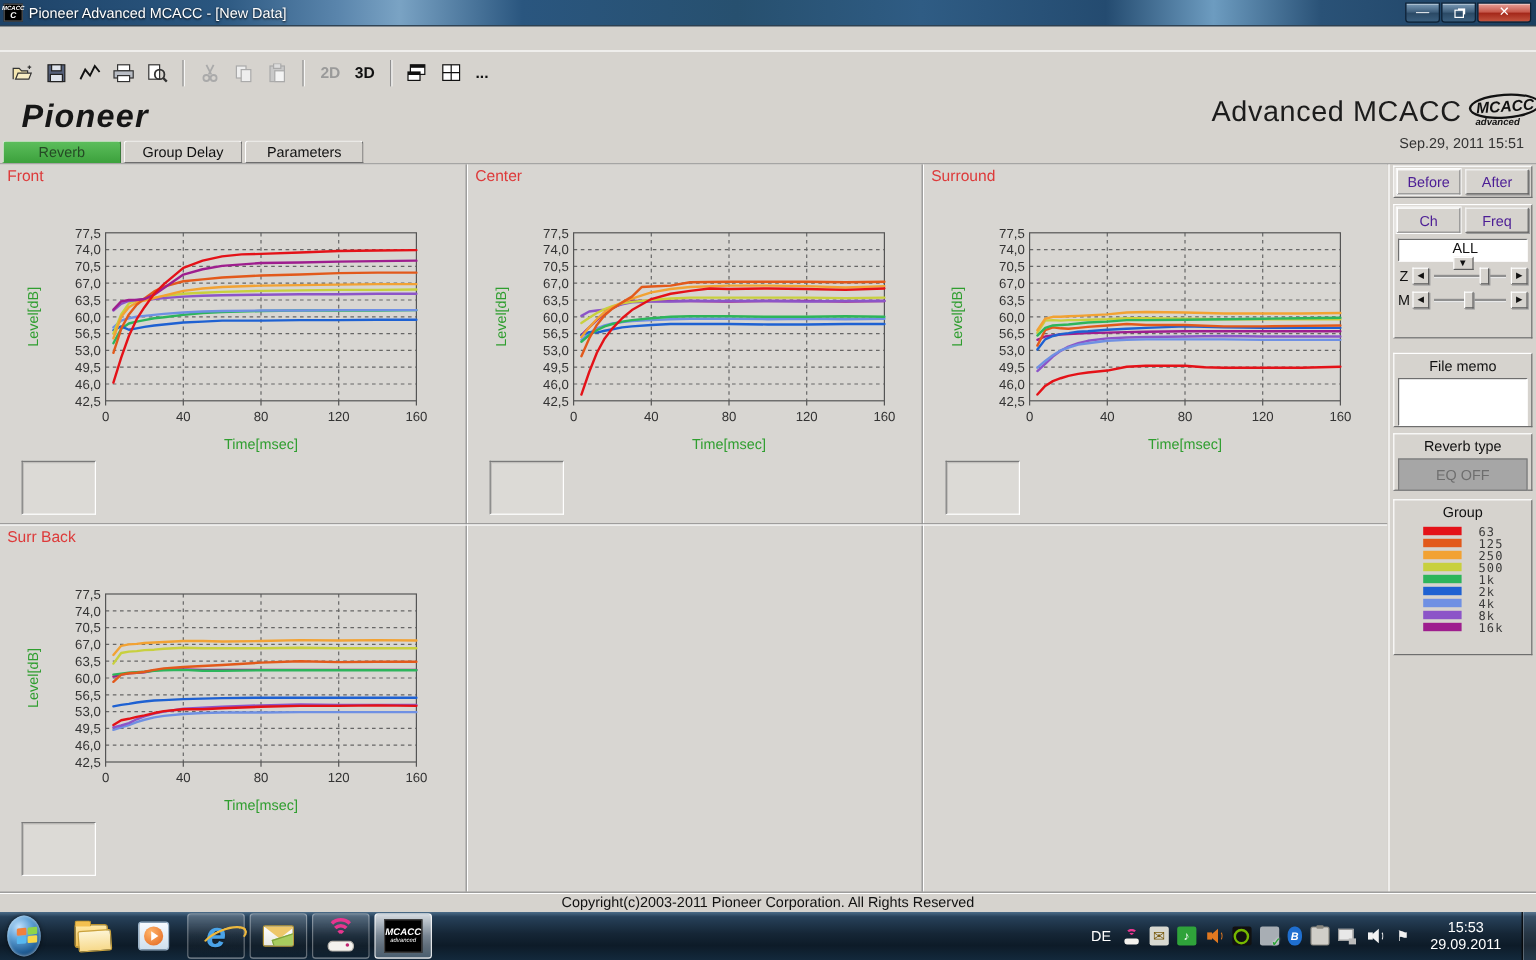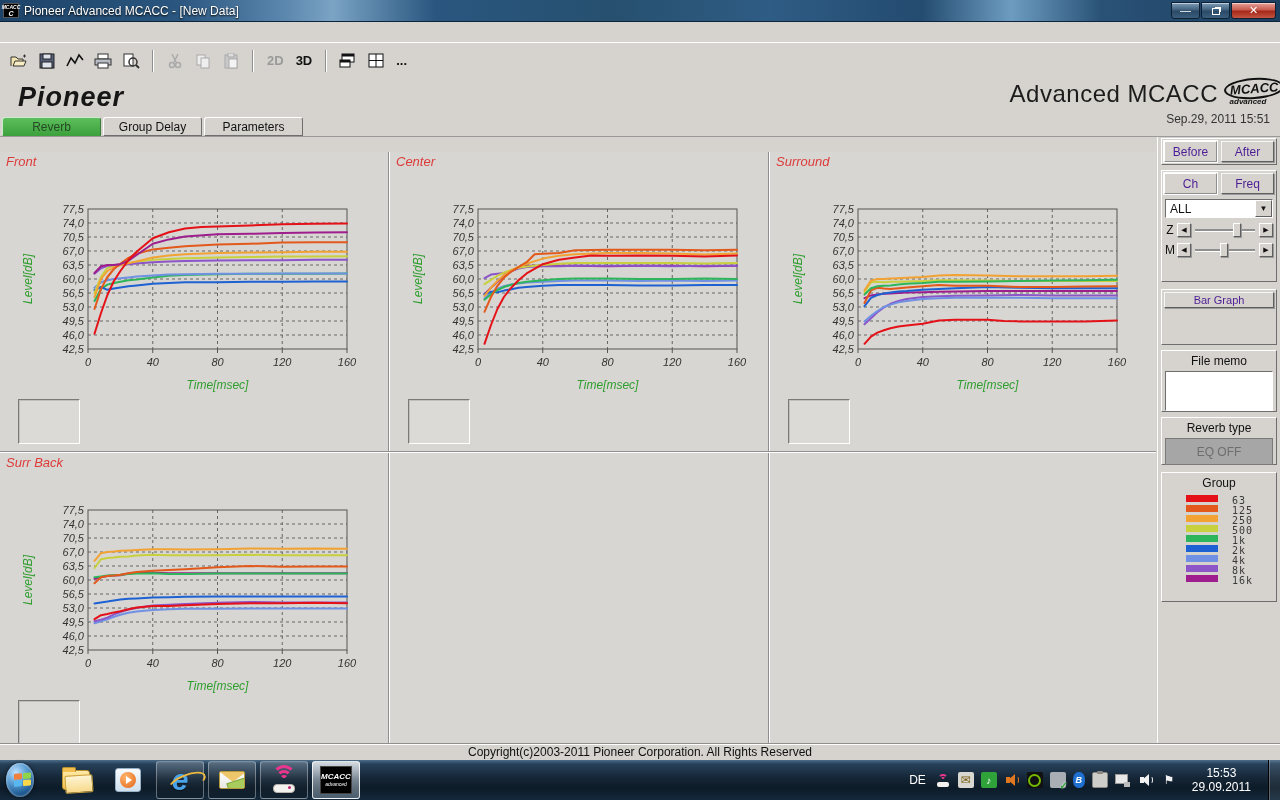--- a/index.html
+++ b/index.html
@@ -56,21 +56,21 @@
   .datetime { position:absolute; right:10px; top:112px; font-size:12px; color:#333; }
 
   
   .tabs { position:absolute; left:2px; top:117px; height:19px; display:flex; gap:2px; }
   .tab { width:99px; height:19px; display:flex; align-items:center; justify-content:center; font-size:12px;
     background:#d6d3ce; border:1px solid; border-color:#fff #6e6e6e #6e6e6e #fff; border-radius:3px 3px 0 0; color:#111; }
   .tab.active { background:linear-gradient(#5cbe5c,#3da23d); color:#254a25; border-color:#cfe9cf #3a7a3a #3da23d #cfe9cf; }
 
   
   .workspace { position:absolute; left:0; top:136px; width:1280px; height:607px; background:#d6d3ce; border-top:1px solid #9a9a9a; }
-  .charts-area { position:absolute; left:0; top:15px; width:1065px; height:607px;font-style:italic; }
+  .charts-area { position:absolute; left:0; top:0; width:1065px; height:607px; }
   .cell { position:absolute; background:#d8d6d2; }
   .cell.c0 { left:0; top:0; width:389px; height:300px; }
   .cell.c1 { left:390px; top:0; width:379px; height:300px; }
   .cell.c2 { left:770px; top:0; width:386px; height:300px; }
   .cell.c3 { left:0; top:301px; width:389px; height:306px; }
   .cell.c4 { left:390px; top:301px; width:379px; height:306px; }
   .cell.c5 { left:770px; top:301px; width:386px; height:306px; }
   .vdiv { position:absolute; top:0; width:2px; height:607px; border-left:1px solid #8f8f8f; border-right:1px solid #fff; }
   .hdiv { position:absolute; left:0; top:299px; width:1156px; height:2px; border-top:1px solid #8f8f8f; border-bottom:1px solid #fff; }
   .chart-title { position:absolute; left:6px; top:2px; font-size:13px; color:#dd3a3a; }
@@ -87,21 +87,21 @@
   
   .sidebar { position:absolute; left:1157px; top:0; width:123px; height:607px; background:#d6d3ce;
     border-left:1px solid #fff; padding:1px 3px 0 3px; }
   .spanel { background:#d6d3ce; border:1px solid; border-color:#fff #6e6e6e #6e6e6e #fff; padding:2px; }
   .btn { background:#d6d3ce; border:1px solid; border-color:#f6f6f6 #5f5f5f #5f5f5f #f6f6f6;
     box-shadow:1px 1px 0 #9a9a9a; font-size:12px; color:#4c1d95; display:flex; align-items:center; justify-content:center; }
   .btn.active { border-color:#fff #8f8f8f #8f8f8f #fff; box-shadow:0 0 0 1px #fcfcfc; }
   .btn-row { display:flex; gap:4px; }
   .btn-row .btn { flex:1; height:21px; }
   .dropdown { margin:5px 1px 2px 1px; height:19px; background:#fff; border:1px solid; border-color:#6e6e6e #fff #fff #6e6e6e;
-    display:flex; align-items:center; font-size:12px; color:#111; }
+    display:flex; align-items:center; font-size:12px; color:#111;flex-direction:column; }
   .dropdown .val { flex:1; padding-left:4px; }
   .drop-btn { width:17px; height:17px; background:#d6d3ce; border:1px solid; border-color:#fff #5f5f5f #5f5f5f #fff;
     display:flex; align-items:center; justify-content:center; font-size:8px; color:#111; }
   .slider-row { display:flex; align-items:center; height:16px; margin:4px 1px 0 1px; gap:2px; font-size:12px; color:#111; }
   .sl-label { width:10px; text-align:center; }
   .arrow-btn { width:14px; height:14px; background:#d6d3ce; border:1px solid; border-color:#fff #5f5f5f #5f5f5f #fff;
     box-shadow:1px 1px 0 #9a9a9a; font-size:7px; display:flex; align-items:center; justify-content:center; color:#111; }
   .sl-track { flex:1; position:relative; height:14px; }
   .sl-track::before { content:""; position:absolute; left:2px; right:2px; top:6px; height:2px;
     background:#8f8f8f; border-bottom:1px solid #fff; }
@@ -550,23 +550,20 @@
         <div class="slider-row">
           <span class="sl-label">M</span>
           <span class="arrow-btn">◀</span>
           <span class="sl-track">
             <span class="sl-thumb" id="m-thumb" style="left: 42%;"></span>
           </span>
           <span class="arrow-btn">▶</span>
         </div>
       </div>
       <div style="height:7px"></div>
-      <div class="spanel" style="height:56px">
-        <div class="btn" style="height:16px; font-size:11px">Bar Graph</div>
-      </div>
       <div style="height:5px"></div>
       <div class="spanel" style="height:62px">
         <div class="panel-label">File memo</div>
         <div class="memo-field"></div>
       </div>
       <div style="height:5px"></div>
       <div class="spanel" style="height:48px">
         <div class="panel-label">Reverb type</div>
         <div class="eqoff">EQ OFF</div>
       </div>

